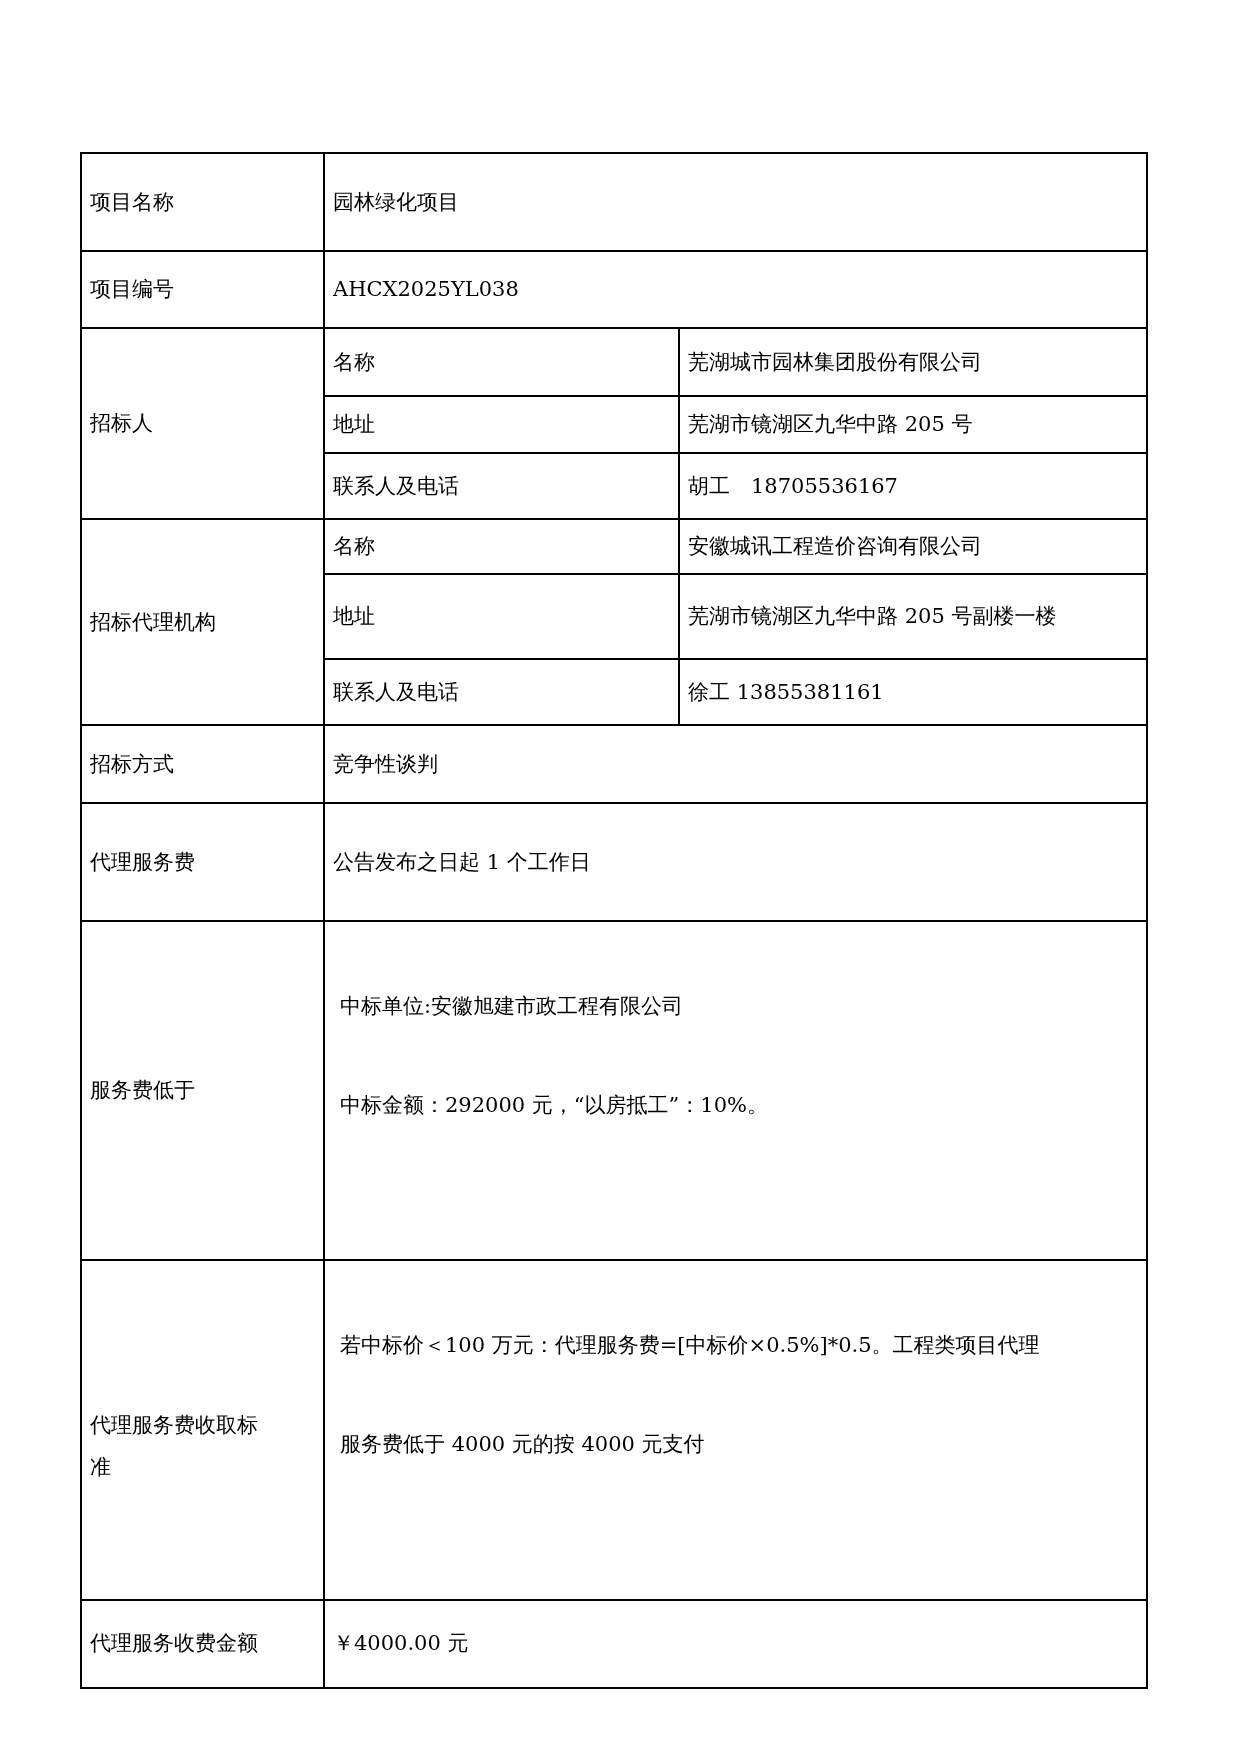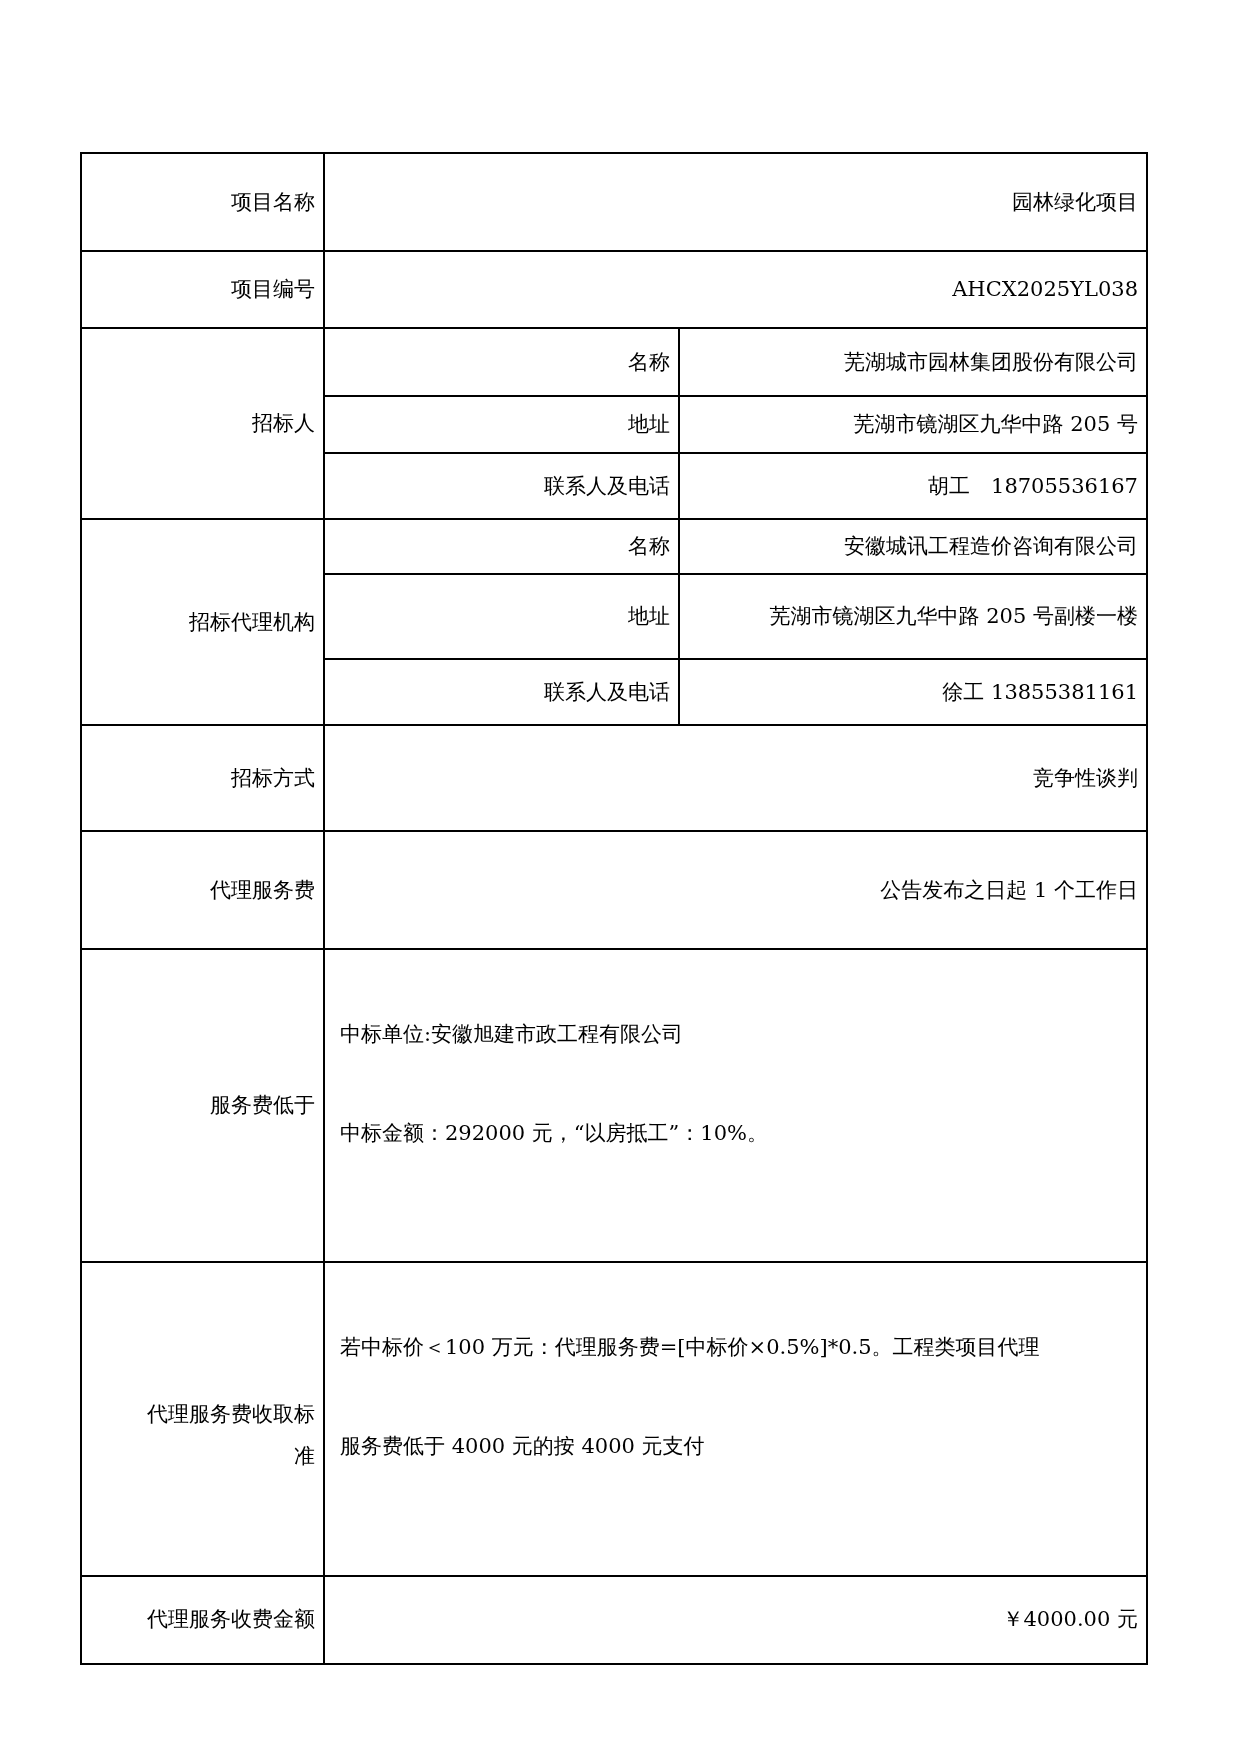--- a/index.html
+++ b/index.html
@@ -23,55 +23,55 @@
   table.doc-table {
     position: absolute;
     left: 80px;
     top: 152px;
     width: 1066px;
     border-collapse: collapse;
     table-layout: fixed;
   }
   td {
     border: 2px solid #000000;
-    text-align: right;
+    text-align: left;
     vertical-align: middle;
     font-size: 21px;
     line-height: 1.55;
     padding: 2px 8px;
     overflow: hidden;
     word-break: break-all;
     white-space: pre-wrap;
   }
   td.left-cell {
     text-align: left;
     padding-left: 15px;
     padding-right: 15px;
   }
   td.bias-up {
-    padding-bottom: 46px;
+    padding-bottom: 72px;
   }
   .two-line div {
     line-height: 34px;
   }
   .narrow-label {
     display: inline-block;
     max-width: 174px;
     line-height: 42px;
   }
   
   tr.h-r1  { height: 98px; }
   tr.h-r2  { height: 77px; margin-top: 30px; }
   tr.h-r3  { height: 68px; }
   tr.h-r4  { height: 57px; }
   tr.h-r5  { height: 66px; }
   tr.h-r6  { height: 55px; }
   tr.h-r7  { height: 85px; }
   tr.h-r8  { height: 66px; }
-  tr.h-r9  { height: 106px; margin-left: 16px; }
+  tr.h-r9  { height: 78px; margin-left: 16px; }
   tr.h-r10 { height: 118px; }
   tr.h-r11 { height: 207px; }
   tr.h-r12 { height: 120px; }
   tr.h-r13 { height: 88px; }
 </style>
 </head>
 <body>
 
 <div class="sheet">
   <table class="doc-table">

